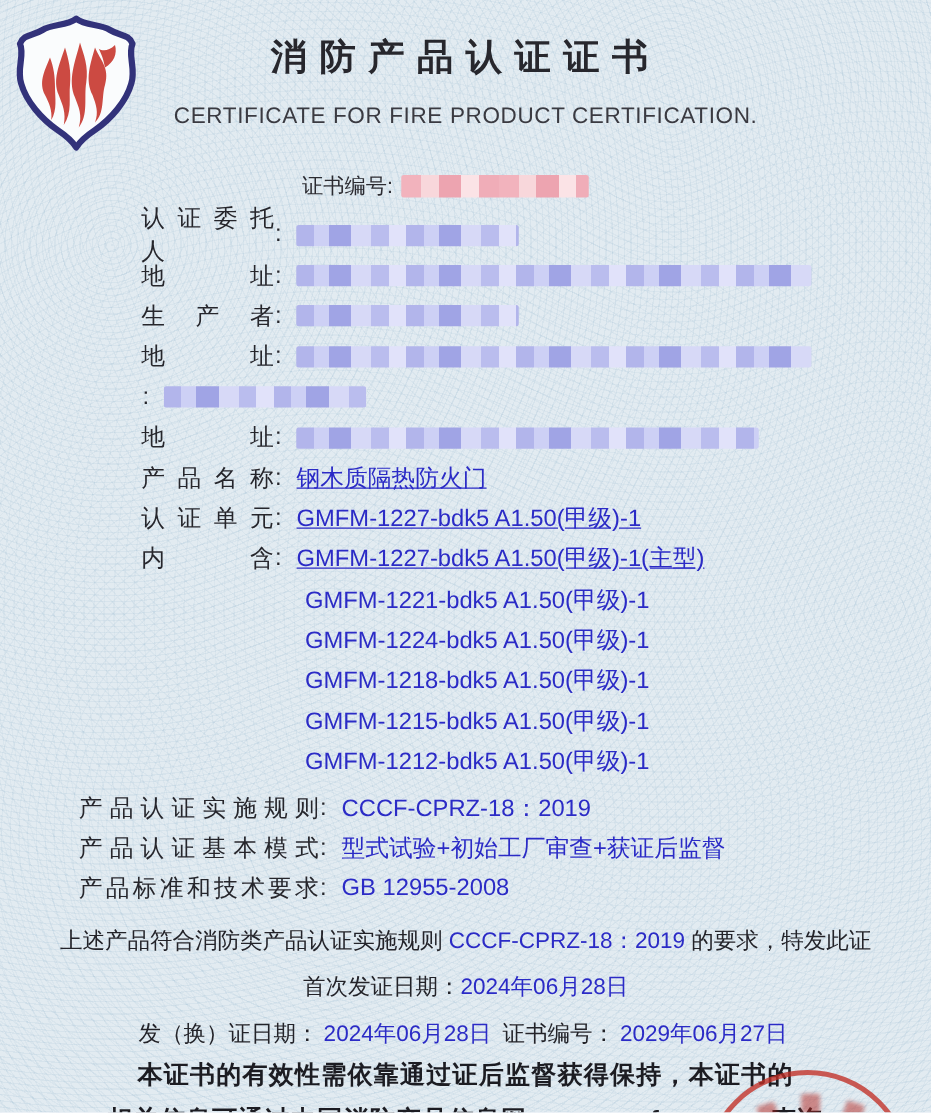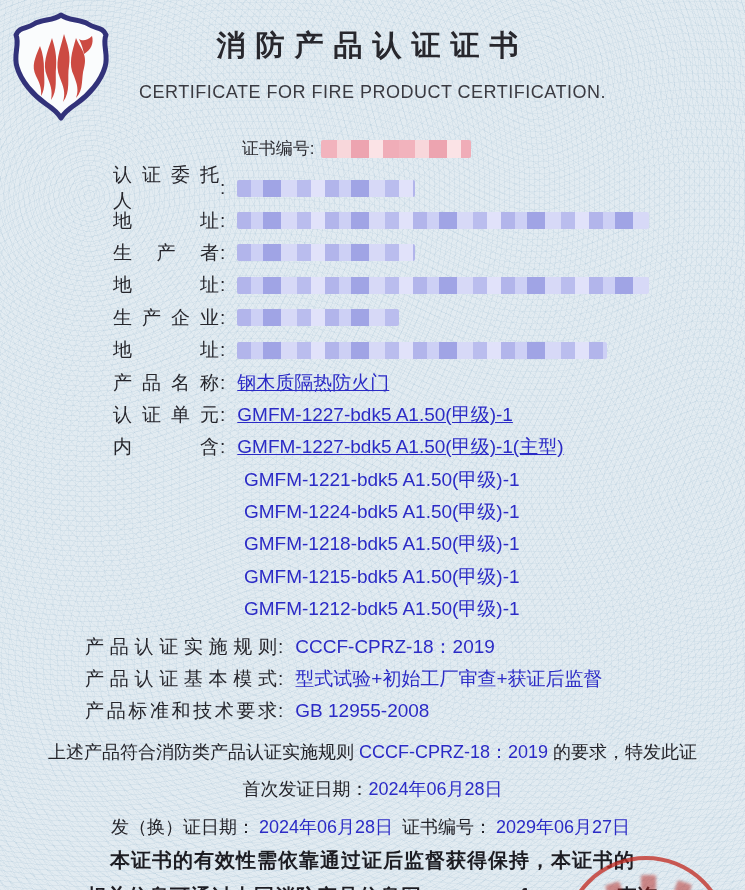--- a/index.html
+++ b/index.html
@@ -57,21 +57,21 @@
     display: inline-block; width: 106px;
     text-align: justify; text-align-last: justify; -moz-text-align-last: justify;
     color: #26262c;
   }
   .fcolon { color: #26262c; margin-left: 1px; }
   .fvalue { margin-left: 12px; color: #2b2bc6; white-space: nowrap; text-decoration: underline; }
   .frow .redact { margin-left: 12px; }
   .extra-line { margin-left: 119px; height: 32.4px; display: flex; align-items: center;
     font-size: 19px; color: #2b2bc6; padding-left: 12px; }
 
-  .rules { margin-top: 5px; padding-left: 85px; }
+  .rules { margin-top: 5px; padding-left: 63px; }
   .rrow { display: flex; align-items: center; height: 32.4px; font-size: 19px; }
   .rlabel {
     display: inline-block; width: 192px;
     text-align: justify; text-align-last: justify; -moz-text-align-last: justify;
     color: #26262c;
   }
   .rvalue { margin-left: 12px; color: #2b2bc6; white-space: nowrap; }
 
   .center-line { text-align: center; color: #232329; }
   .compliance { margin-top: 12px; font-size: 18px; }
@@ -141,21 +141,20 @@
       <span class="redact w178"></span>
     </div>
 
     <div class="frow">
       <span class="flabel">地 址</span>
         <span class="fcolon">:</span>
       <span class="redact w412"></span>
     </div>
 
     <div class="frow">
-      <span class="flabel">生 产 企 业</span>
         <span class="fcolon">:</span>
       <span class="redact w162"></span>
     </div>
 
     <div class="frow">
       <span class="flabel">地 址</span>
         <span class="fcolon">:</span>
       <span class="redact w370"></span>
     </div>
 

